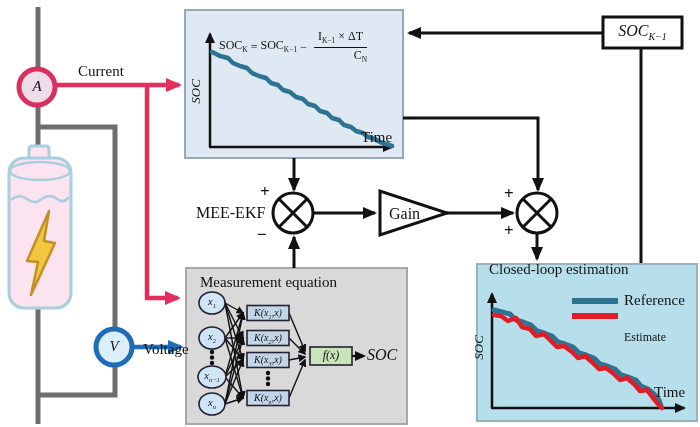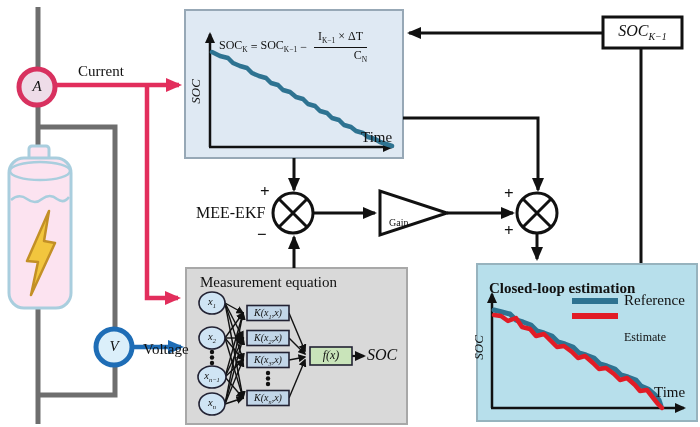--- a/index.html
+++ b/index.html
@@ -181,35 +181,35 @@
 <div class="lbl it rot" style="left:176px;top:84px;width:40px;font-size:13px;">SOC</div>
 <div class="lbl" style="left:361px;top:129px;font-size:15px;">Time</div>
 
 <div class="lbl it" style="left:603px;top:22px;width:79px;text-align:center;font-size:16px;">
   <span>SOC</span><sub>K−1</sub>
 </div>
 
 <div class="lbl" style="left:196px;top:204px;font-size:16px;font-family:Liberation Serif, serif;">MEE-EKF</div>
 <div class="lbl sign" style="left:260px;top:182px;">+</div>
 <div class="lbl sign" style="left:257px;top:225px;">−</div>
-<div class="lbl" style="left:389px;top:217px;font-size:10px;">Gain</div>
+<div class="lbl" style="left:389px;top:205px;font-size:16px;">Gain</div>
 <div class="lbl sign" style="left:504px;top:184px;">+</div>
 <div class="lbl sign" style="left:504px;top:221px;">+</div>
 
 <div class="lbl title" style="left:200px;top:274px;">Measurement equation</div>
 <div class="lbl node-lbl" style="left:197px;top:296px;width:30px;"><span>x</span><sub>1</sub></div>
 <div class="lbl node-lbl" style="left:197px;top:331px;width:30px;"><span>x</span><sub>2</sub></div>
 <div class="lbl node-lbl" style="left:197px;top:370px;width:30px;"><span>x</span><sub>n−1</sub></div>
 <div class="lbl node-lbl" style="left:197px;top:397px;width:30px;"><span>x</span><sub>n</sub></div>
 <div class="lbl kern-lbl" style="left:247px;top:307px;width:42px;"><span>K(x</span><sub>1</sub><span>,x)</span></div>
 <div class="lbl kern-lbl" style="left:247px;top:332px;width:42px;"><span>K(x</span><sub>2</sub><span>,x)</span></div>
 <div class="lbl kern-lbl" style="left:247px;top:354px;width:42px;"><span>K(x</span><sub>3</sub><span>,x)</span></div>
 <div class="lbl kern-lbl" style="left:247px;top:392px;width:42px;"><span>K(x</span><sub>n</sub><span>,x)</span></div>
 <div class="lbl it" style="left:310px;top:349px;width:42px;text-align:center;font-size:12px;border-radius:6px;">f(x)</div>
 <div class="lbl it" style="left:367px;top:346px;font-size:16px;">SOC</div>
 
-<div class="lbl title" style="left:489px;top:280px;font-weight:bold;">Closed-loop estimation</div>
+<div class="lbl title" style="left:489px;top:261px;">Closed-loop estimation</div>
 <div class="lbl" style="left:624px;top:292px;font-size:15px;">Reference</div>
 <div class="lbl" style="left:624px;top:307px;font-size:12px;margin-top:24px;">Estimate</div>
 <div class="lbl it rot" style="left:459px;top:340px;width:40px;font-size:13px;">SOC</div>
 <div class="lbl" style="left:654px;top:384px;font-size:15px;">Time</div>
 
 </div>
 
 </body></html>

